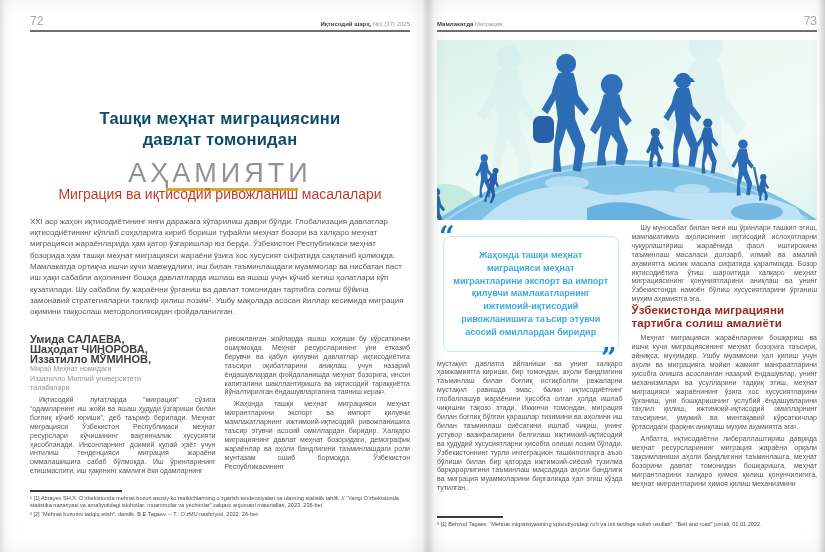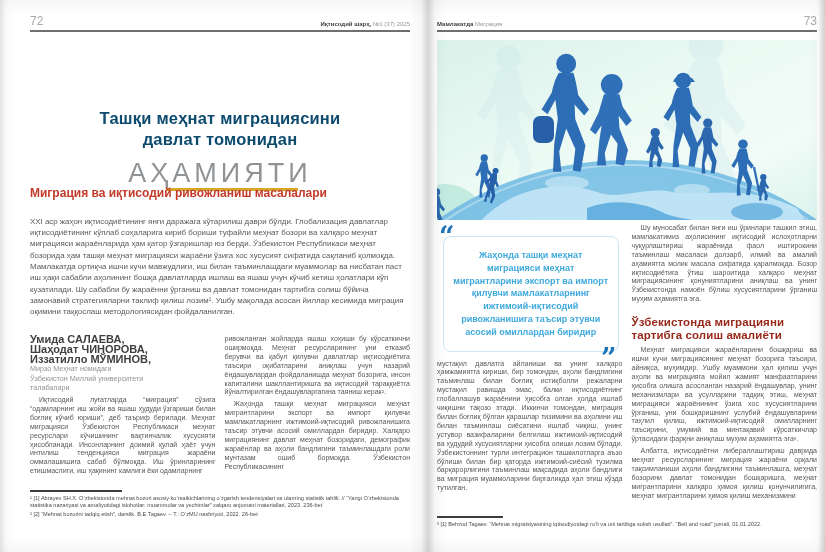--- a/index.html
+++ b/index.html
@@ -26,21 +26,21 @@
   .pgnum{font-size:12px;font-weight:400;color:#a8aaad;line-height:14px;}
   .hdr-small{font-size:6px;line-height:8px;color:#939598;}
   .hdr-small b{color:#3f4042;font-weight:700;}
   .hdr-rule{margin-top:2px;height:2px;background:#6e6f71;}
 
   
   .title-block{position:absolute;top:94px;left:0;right:0;text-align:center;}
   .title-line{font-size:16.5px;line-height:21px;font-weight:700;color:#0c4a6e;letter-spacing:.2px;}
   .title-emph{font-size:27px;line-height:27px;font-weight:400;color:#909396;letter-spacing:4px;margin-top:10px;}
   .gold-underline{width:132px;height:3px;background:#d7a62b;margin:1px auto 0;transform:translateX(12px);}
-  .subtitle{position:absolute;top:172px;left:0;right:0;font-size:12px;font-weight:700;color:#c33a2a;}
+  .subtitle{position:absolute;top:172px;left:0;right:0;text-align:center;font-size:14px;font-weight:400;color:#c33a2a;}
   .lead{position:absolute;top:194px;left:0;right:0;font-size:7.9px;line-height:11.3px;color:#58595b;text-align:left;}
   .cols{position:absolute;left:0;right:0;display:flex;gap:9px;overflow:hidden;}
   #p72 .cols{top:321px;height:155px;}
   .col{flex:1 1 0;min-width:0;}
   .author-name{font-size:11px;line-height:9.8px;font-weight:700;color:#3e3f41;}
   .author-affil{font-size:7.2px;line-height:9.2px;color:#909296;}
   .body-p{font-size:7px;line-height:8.9px;text-align:justify;color:#57585a;margin:0;}
   .indent{text-indent:9px;}
   .mt{margin-top:3px;}
   .authors{margin-bottom:4px;}
@@ -52,21 +52,21 @@
   
   .illustration{position:absolute;top:26px;left:0;right:0;height:180px;overflow:hidden;}
   .illustration svg{display:block;width:100%;height:100%;}
   #p73 .cols{top:210px;height:294px;}
   .quote-wrap{position:relative;margin:12px 4px 8px 6px;}
   .quote-box{border:1.5px solid #c8e6f5;border-radius:8px;padding:12px 9px;text-align:center;
     font-size:9px;line-height:12.8px;font-weight:700;color:#3fa9dc;}
   .qmark{position:absolute;font-size:27px;font-weight:800;color:#1d74ba;line-height:10px;font-family:"DejaVu Serif",serif;}
   .q-open{top:-4px;left:-4px;}
   .q-close{bottom:-12px;right:2px;}
-  .sect-heading{font-size:11.5px;line-height:13px;font-weight:700;color:#97291a;margin:12px 0 4px 0;letter-spacing:.1px;}
+  .sect-heading{font-size:11.5px;line-height:13px;font-weight:700;color:#97291a;margin:0 0 4px 0;letter-spacing:.1px;}
   #p73 .fnotes{top:502px;}
   #p73 .fn-rule{width:66px;}
 </style>
 </head>
 <body>
 
 <div class="edge-left"></div>
 
 <div class="page" id="p72">
   <div class="hdr">
@@ -86,21 +86,21 @@
 
   <p class="lead">XXI аср жаҳон иқтисодиётининг янги даражага кўтарилиш даври бўлди. Глобализация давлатлар иқтисодиётининг кўплаб соҳаларига кириб бориши туфайли меҳнат бозори ва халқаро меҳнат миграцияси жараёнларида ҳам қатор ўзгаришлар юз берди. Ўзбекистон Республикаси меҳнат бозорида ҳам ташқи меҳнат миграцияси жараёни ўзига хос хусусият сифатида сақланиб қолмоқда. Мамлакатда ортиқча ишчи кучи мавжудлиги, иш билан таъминлашдаги муаммолар ва нисбатан паст иш ҳақи сабабли аҳолининг бошқа давлатларда ишлаш ва яшаш учун кўчиб кетиш ҳолатлари кўп кузатилади. Шу сабабли бу жараённи ўрганиш ва давлат томонидан тартибга солиш бўйича замонавий стратегияларни таклиф қилиш лозим¹. Ушбу мақолада асосан йиллар кесимида миграция оқимини таққослаш методологиясидан фойдаланилган.</p>
 
   <div class="cols">
     <div class="col">
       <div class="authors">
         <div class="author-name">Умида САЛАЕВА,</div>
         <div class="author-name">Шаҳодат ЧИНОРОВА,</div>
         <div class="author-name">Иззатилло МЎМИНОВ,</div>
         <div class="author-affil">Мирзо Меҳнат номидаги</div>
-        <div class="author-affil">Ўзбекистон Миллий университети</div>
+        <div class="author-affil">Иззатилло Миллий университети</div>
         <div class="author-affil">талабалари</div>
       </div>
       <p class="body-p indent">Иқтисодий луғатларда “миграция” сўзига “одамларнинг иш жойи ва яшаш ҳудуди ўзгариши билан боғлиқ кўчиб юриши”, деб таъриф берилади. Меҳнат миграцияси Ўзбекистон Республикаси меҳнат ресурслари кўчишининг вақтинчалик хусусияти ҳисобланади. Инсонларнинг доимий қулай ҳаёт учун интилиш тенденцияси миграция жараёни оммалашишига сабаб бўлмоқда. Иш ўринларининг етишмаслиги, иш ҳақининг камлиги ёки одамларнинг</p>
     </div>
     <div class="col">
       <p class="body-p">ривожланган жойларда яшаш хоҳиши бу кўрсаткични оширмоқда. Меҳнат ресурсларининг уни етказиб берувчи ва қабул қилувчи давлатлар иқтисодиётига таъсири оқибатларини аниқлаш учун назарий ёндашувлардан фойдаланишда меҳнат бозорига, инсон капиталини шакллантиришга ва иқтисодий тараққиётга йўналтирилган ёндашувларгагина таяниш керак².</p>
       <p class="body-p indent mt">Жаҳонда ташқи меҳнат миграцияси меҳнат мигрантларини экспорт ва импорт қилувчи мамлакатларнинг ижтимоий-иқтисодий ривожланишига таъсир этувчи асосий омиллардан биридир. Халқаро миграциянинг давлат меҳнат бозоридаги, демографик жараёнлар ва аҳоли бандлигини таъминлашдаги роли мунтазам ошиб бормоқда. Ўзбекистон Республикасининг</p>
     </div>
   </div>
 

